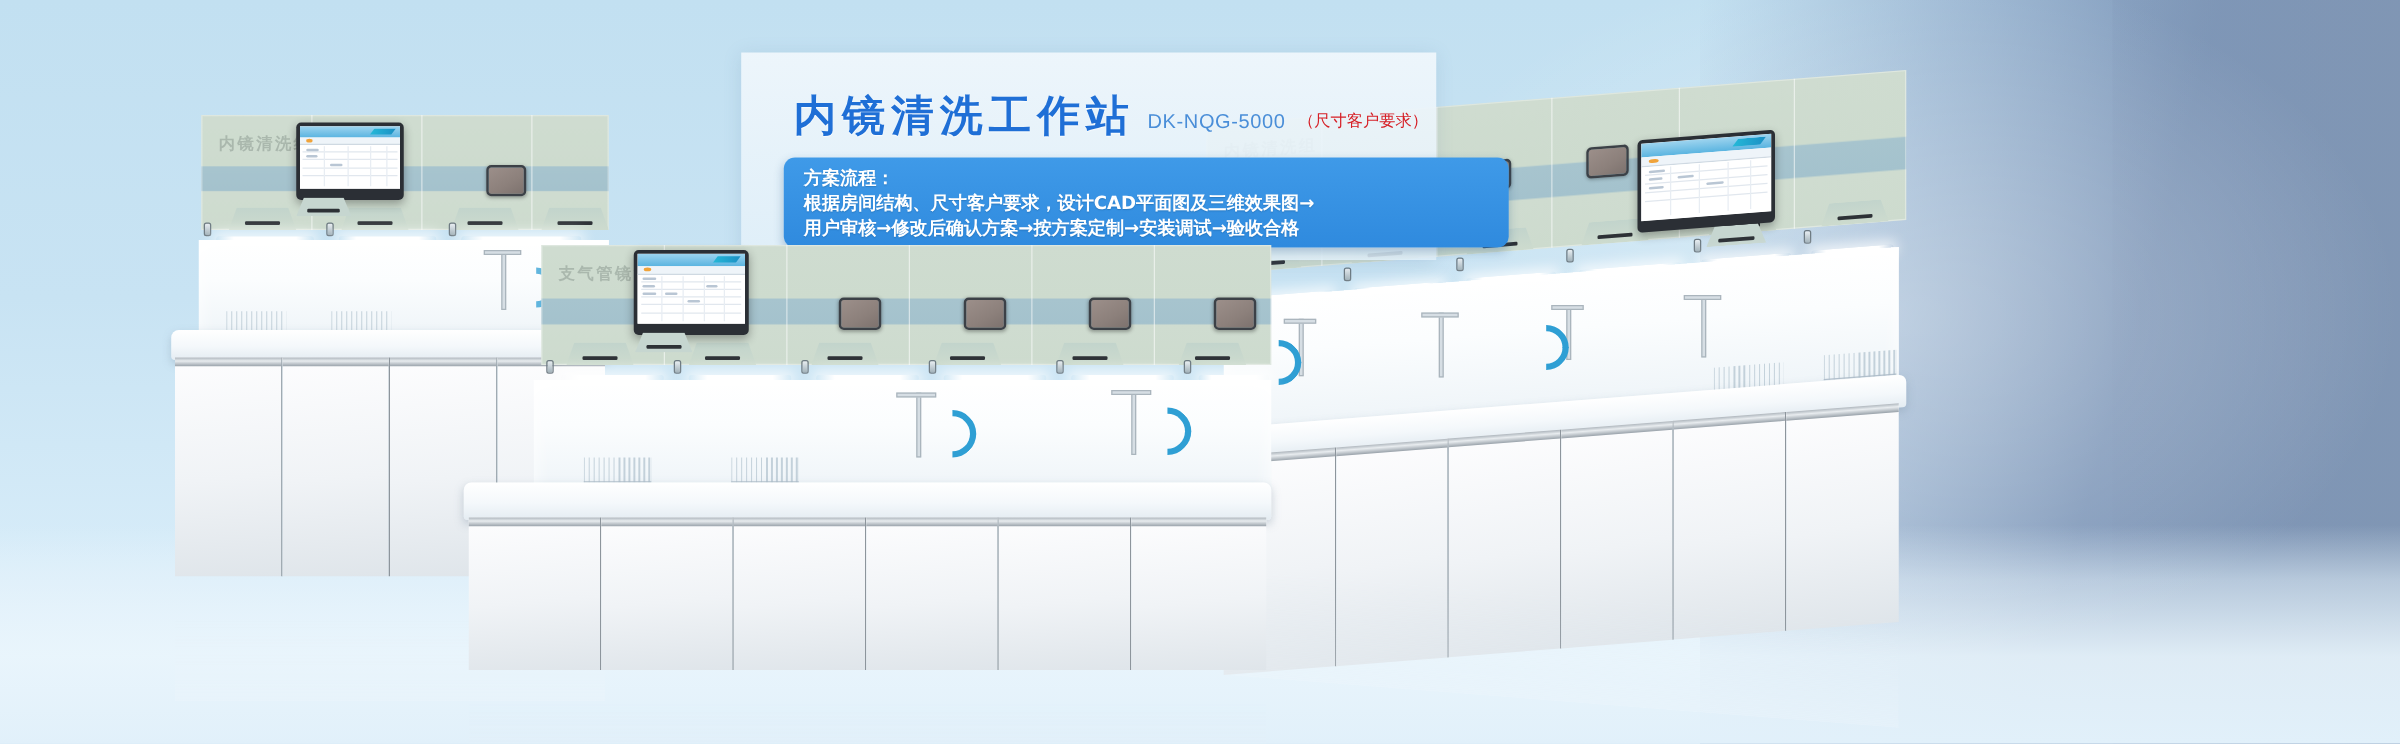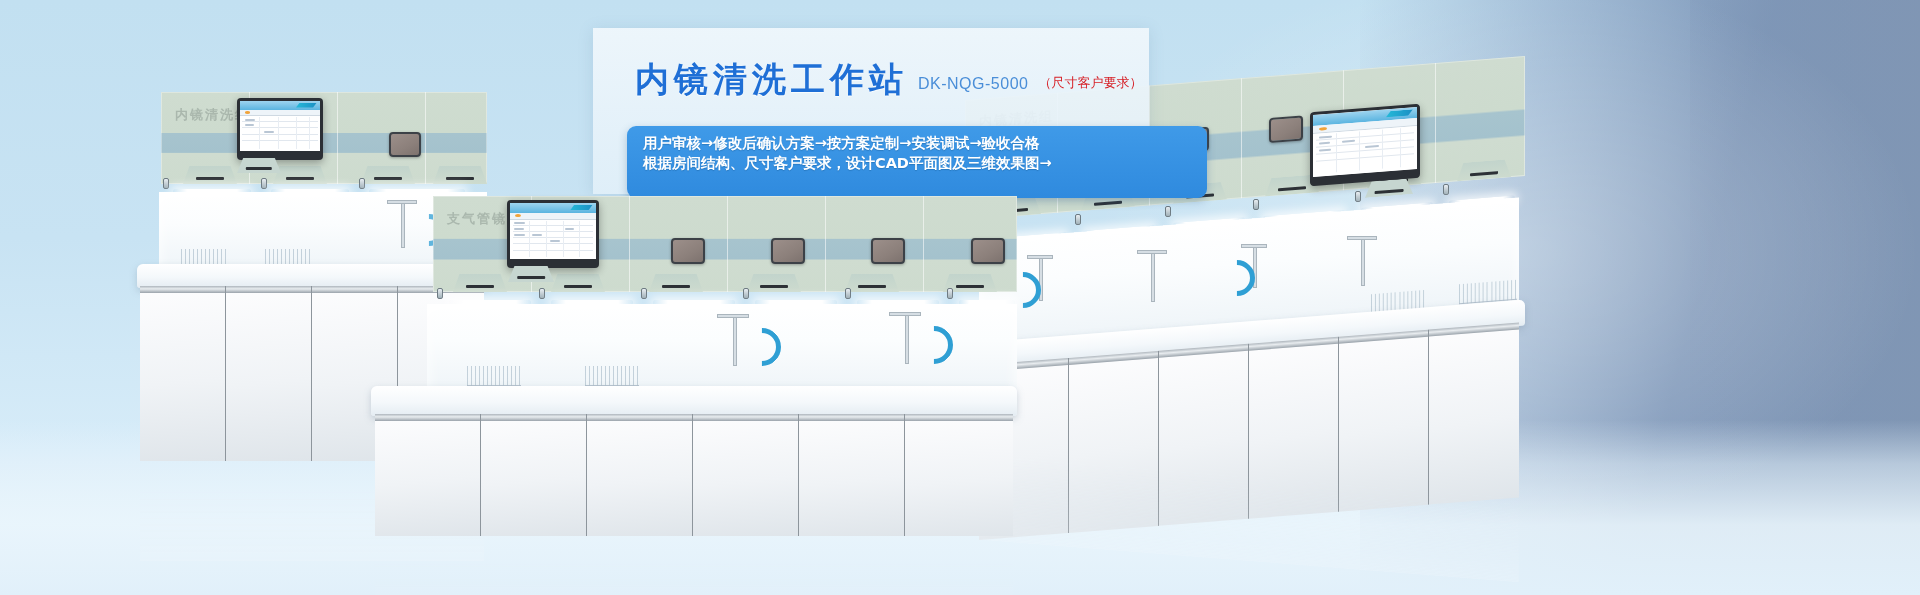--- a/index.html
+++ b/index.html
@@ -160,21 +160,21 @@
   .reflect{
     position:absolute; transform:scaleY(-1);
     opacity:.28; filter:blur(.6px);
     -webkit-mask-image:linear-gradient(180deg,rgba(0,0,0,.85),rgba(0,0,0,0) 72%);
             mask-image:linear-gradient(180deg,rgba(0,0,0,.85),rgba(0,0,0,0) 72%);
     background:linear-gradient(180deg,#f2f7fb,#dceaf5);
   }
 
   
   .title-card{
-    position:absolute; left:593px; top:28px; width:556px; height:166px;
+    position:absolute; left:593px; top:42px; width:556px; height:166px;
     background:linear-gradient(180deg,rgba(240,247,252,.93),rgba(226,240,249,.88));
     box-shadow:0 2px 14px rgba(90,130,165,.18);
     text-align:center;
   }
   .title-card .dna{
     position:absolute; left:30px; bottom:-4px; width:330px; height:86px;
     opacity:.5;
   }
   .title-row{
     position:absolute; left:42px; top:34px; display:flex; align-items:flex-end; gap:10px;
@@ -571,15 +571,16 @@
   </svg>
 
   <div class="title-row">
     <span class="title-main">内镜清洗工作站</span>
     <span class="title-model">DK-NQG-5000</span>
     <span class="title-cert">（尺寸客户要求）</span>
   </div>
 </div>
 
 <div class="flow-box">
+  <div>方案流程：</div>
+  <div>根据房间结构、尺寸客户要求，设计CAD平面图及三维效果图→</div>
   <div>用户审核→修改后确认方案→按方案定制→安装调试→验收合格</div>
-  <div>根据房间结构、尺寸客户要求，设计CAD平面图及三维效果图→</div>
 </div>
 
 </body></html>

